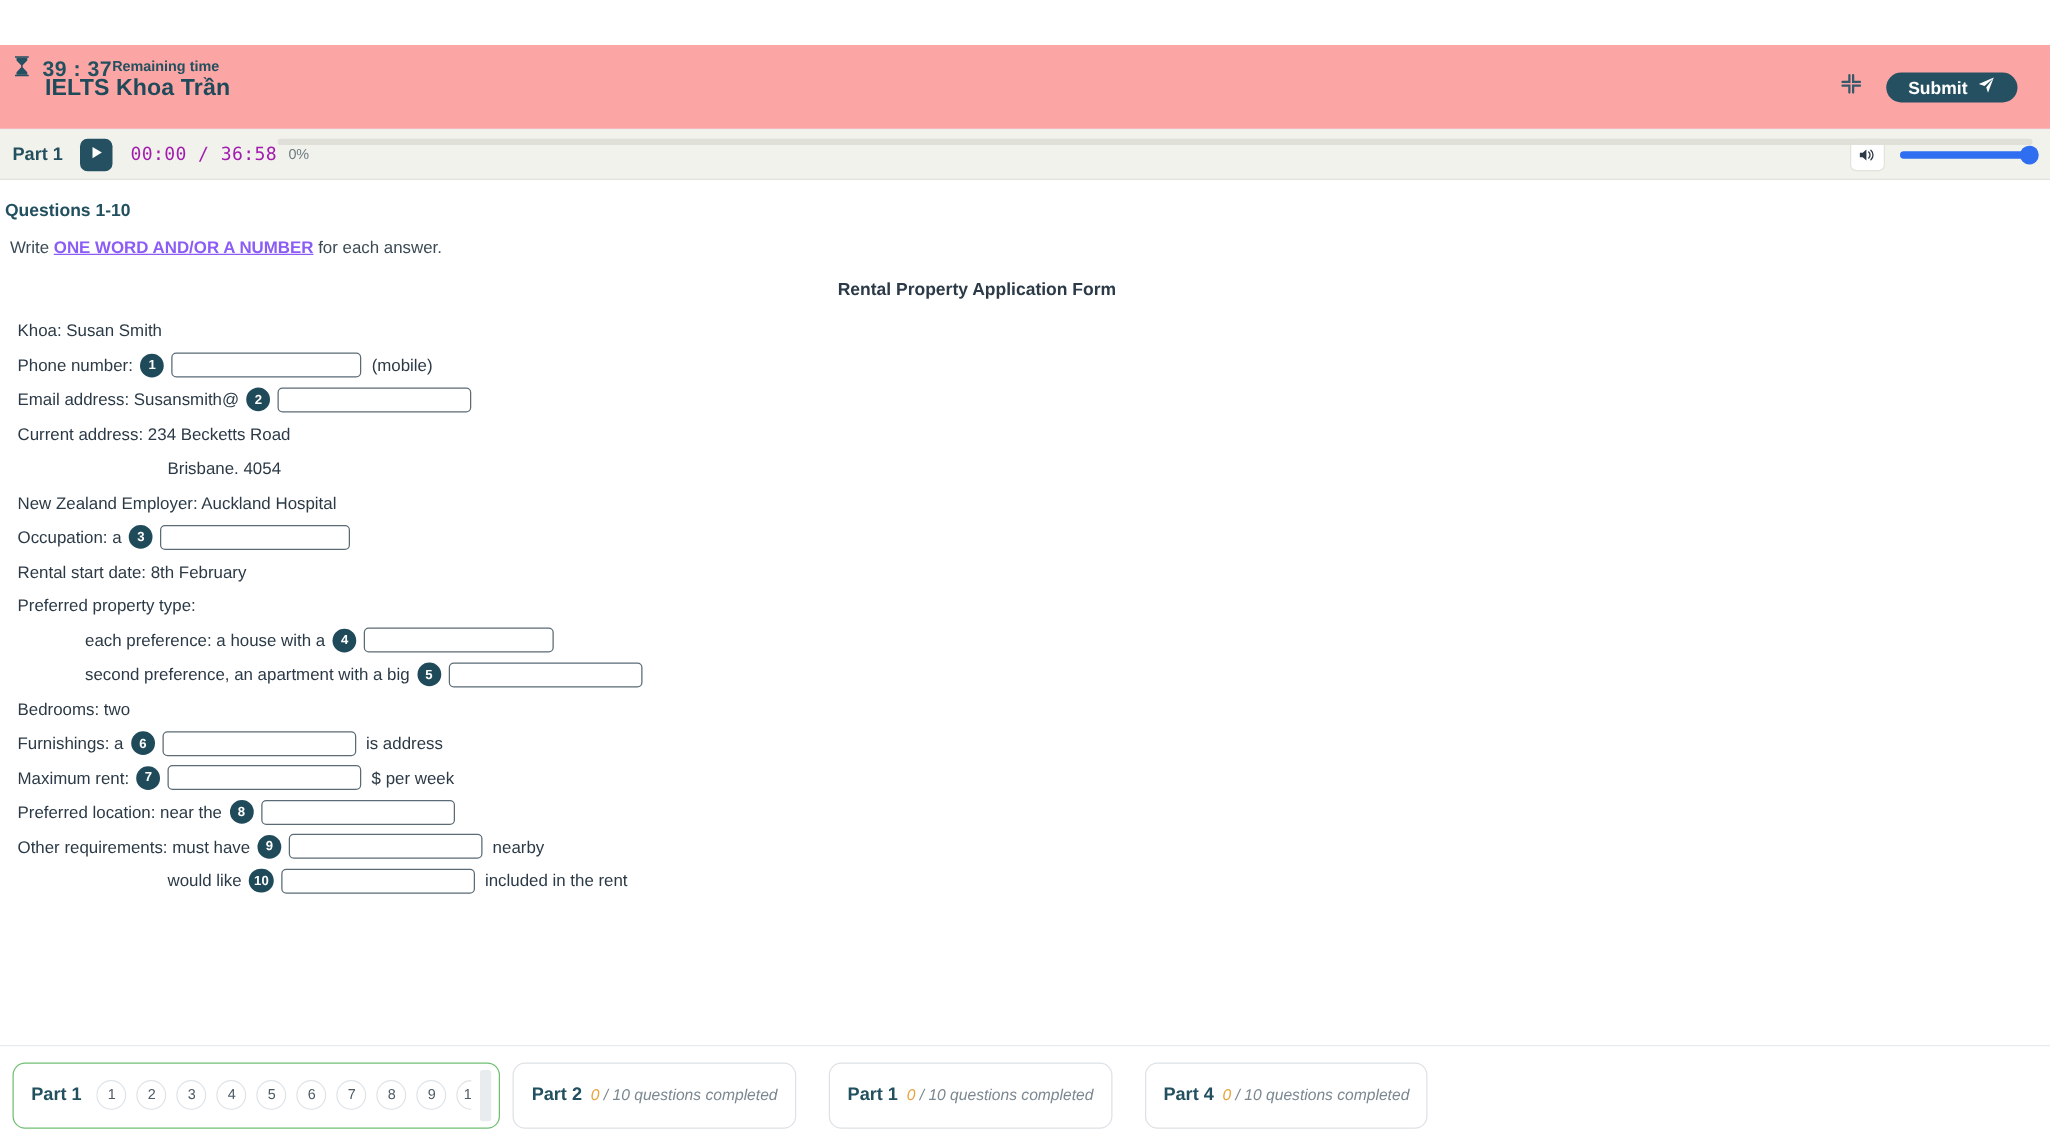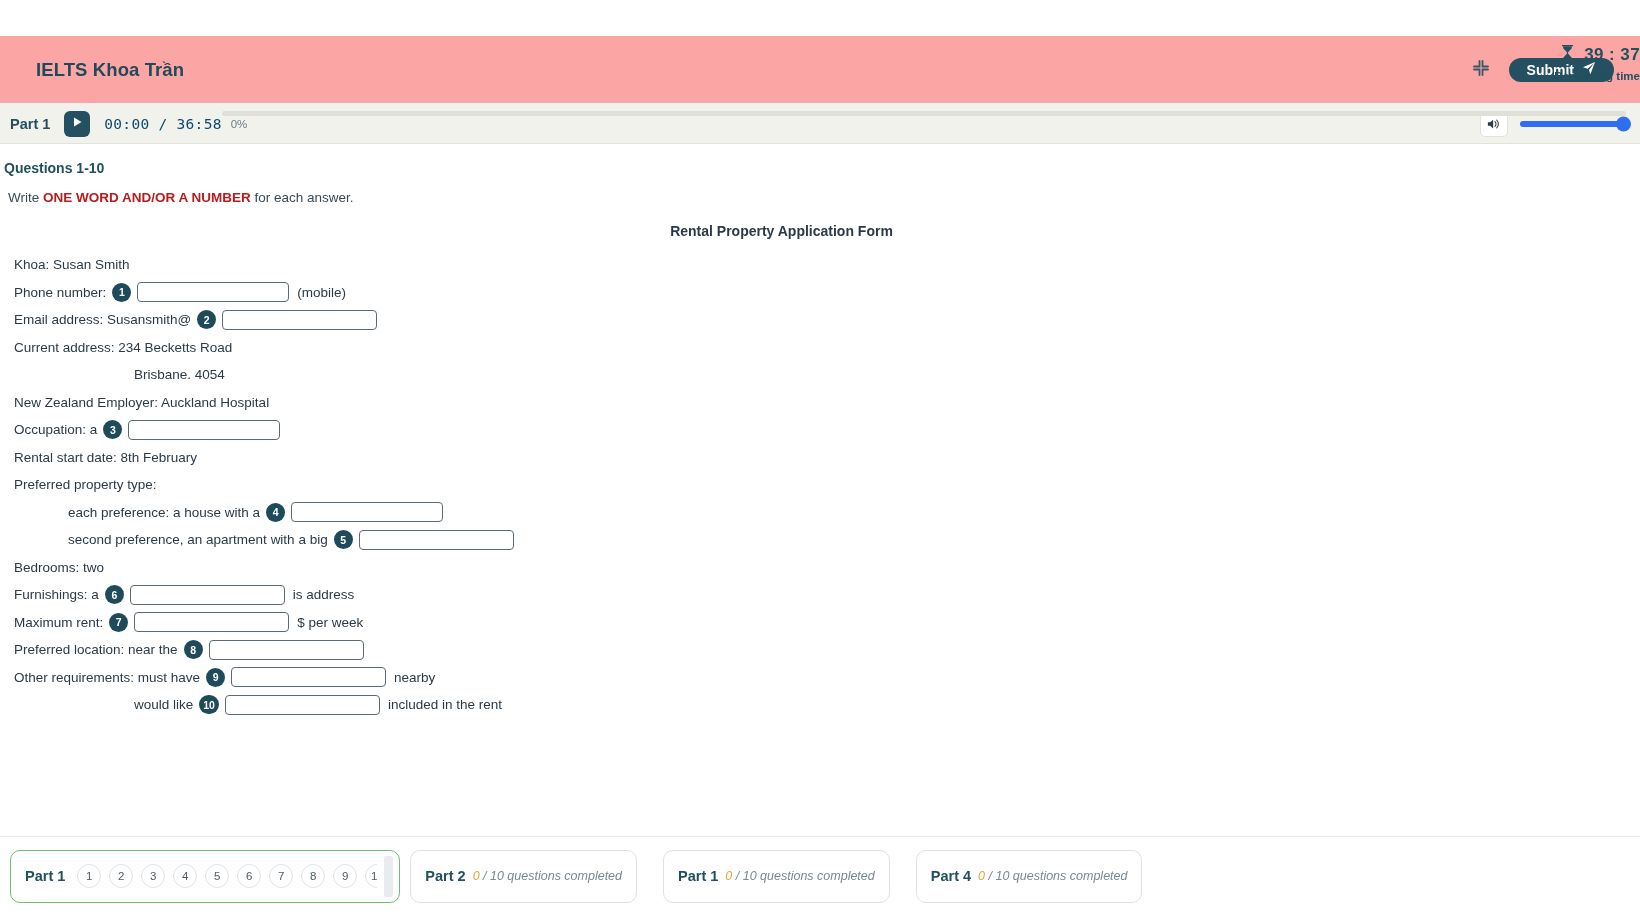--- a/index.html
+++ b/index.html
@@ -24,24 +24,24 @@
   }
   .brand {
     margin-left: 36px;
     font-size: 18.5px;
     font-weight: bold;
     color: #1f4a5a;
     letter-spacing: .1px;
   }
   .timer-wrap {
     position: absolute;
-    left: 0; right: 0; top: 8px;
-    display: flex;
-    flex-direction: column;
-    align-items: flex-end;
+    left: 10px; right: 0; top: 8px;
+    display: flex;
+    flex-direction: row;
+    align-items: flex-start;
     pointer-events: none;
   }
   .timer-row {
     display: flex;
     align-items: center;
     gap: 9px;
     color: #255062;
   }
   .hourglass-icon { display: block; }
   .timer-value {
@@ -116,21 +116,21 @@
     border-radius: 6px;
     display: flex;
     align-items: center;
     justify-content: center;
     cursor: pointer;
     margin-right: 14px;
   }
   .time-text {
     font-family: "DejaVu Sans Mono", monospace;
     font-size: 14.5px;
-    color: #0c4a6e;
+    color: #a21caf;
     letter-spacing: .3px;
   }
   .percent-text {
     margin-left: 9px;
     font-size: 11.5px;
     color: #6d7b83;
   }
   .player-right {
     margin-left: auto;
     display: flex;
@@ -175,21 +175,21 @@
     margin: 0 0 0 4px;
     font-size: 14px;
     font-weight: bold;
     color: #22505f;
   }
   .q-instruction {
     margin: 14px 0 0 8px;
     font-size: 13.5px;
     color: #3b4a55;
   }
-  .q-instruction b { color: #b91c1c; }
+  .q-instruction b { color: #8b5cf6; text-decoration: underline; }
   .form-title {
     text-align: center;
     margin-top: 18px;
     font-size: 14px;
     font-weight: bold;
     color: #2b3a46;
     padding-right: 1570px;
     padding-left: 0;
   }
   .form-title-inner {

